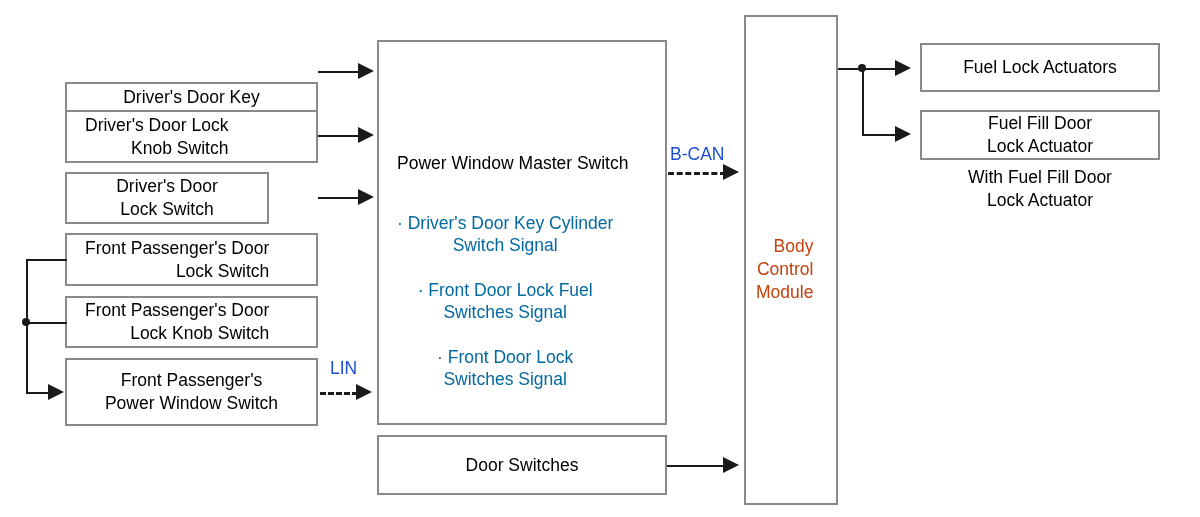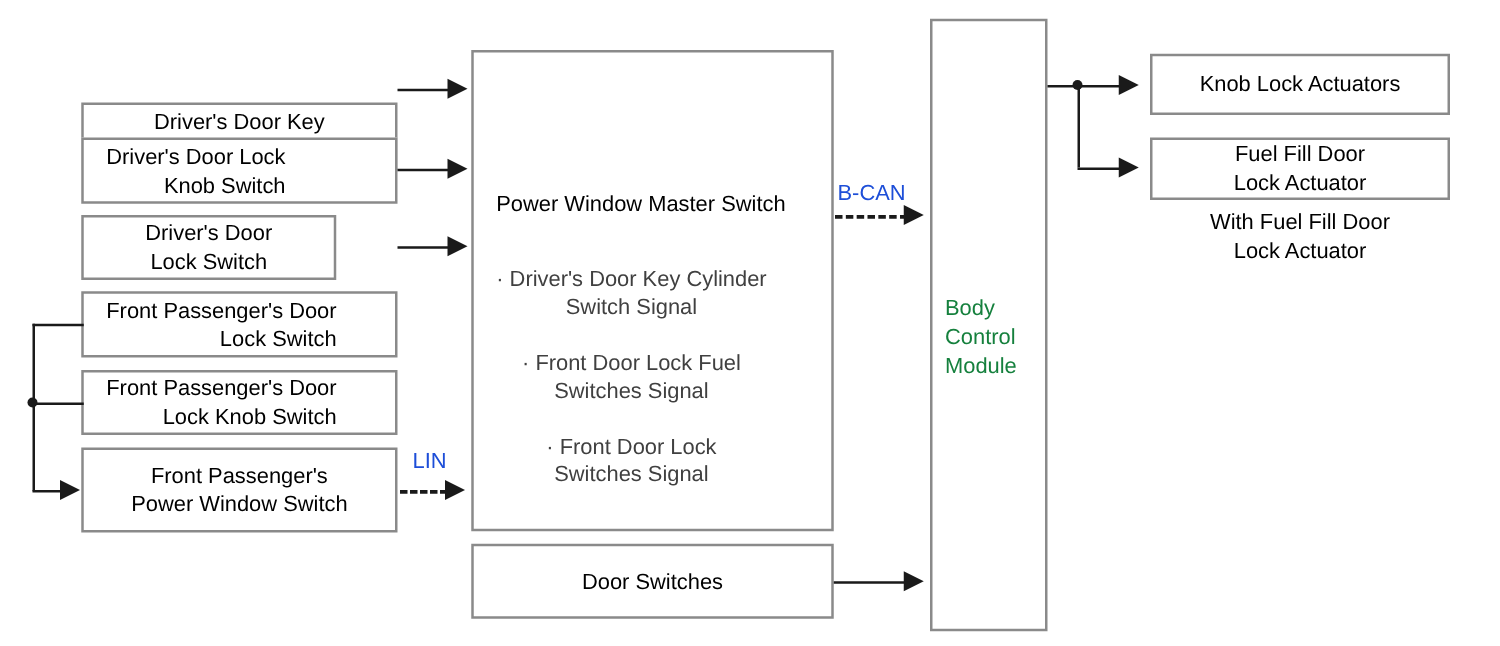--- a/index.html
+++ b/index.html
@@ -46,38 +46,38 @@
     font-size: 17.5px;
     color: #000;
     white-space: nowrap;
   }
   .pwms-signals {
     position: absolute;
     left: 18px;
     top: 148px;
     font-size: 17.5px;
     line-height: 1.26;
-    color: #404040;
+    color: #0369a1;
   }
   .pwms-signals .sig {
     white-space: pre-line;
     margin-bottom: 1px;
   }
   
   #bcm-box {
     display: block;
   }
   .bcm-label {
     position: absolute;
     left: 10px;
     top: 218px;
     font-size: 17.5px;
     line-height: 1.30;
-    text-align: left;
-    color: #15803d;
+    text-align: right;
+    color: #c2410c;
     white-space: pre-line;
   }
   
   .caption {
     position: absolute;
     color: #000000;
     font-size: 17.5px;
     line-height: 1.30;
     text-align: center;
     white-space: pre-line;
@@ -171,21 +171,21 @@
     <span>Door Switches</span>
   </div>
 
   <div class="box" id="bcm-box" style="left:744px; top:15px; width:94px; height:490px;">
     <div class="bcm-label">Body
 Control
 Module</div>
   </div>
 
   <div class="box" id="out-0" style="left:920px; top:43px; width:240px; height:49px;">
-    <span>Knob Lock Actuators</span>
+    <span>Fuel Lock Actuators</span>
   </div>
 
   <div class="box" id="out-1" style="left:920px; top:110px; width:240px; height:50px;">
     <span>Fuel Fill Door
 Lock Actuator</span>
   </div>
 
   <div class="caption" style="left:920px; top:166px; width:240px;">With Fuel Fill Door
 Lock Actuator</div>
 

